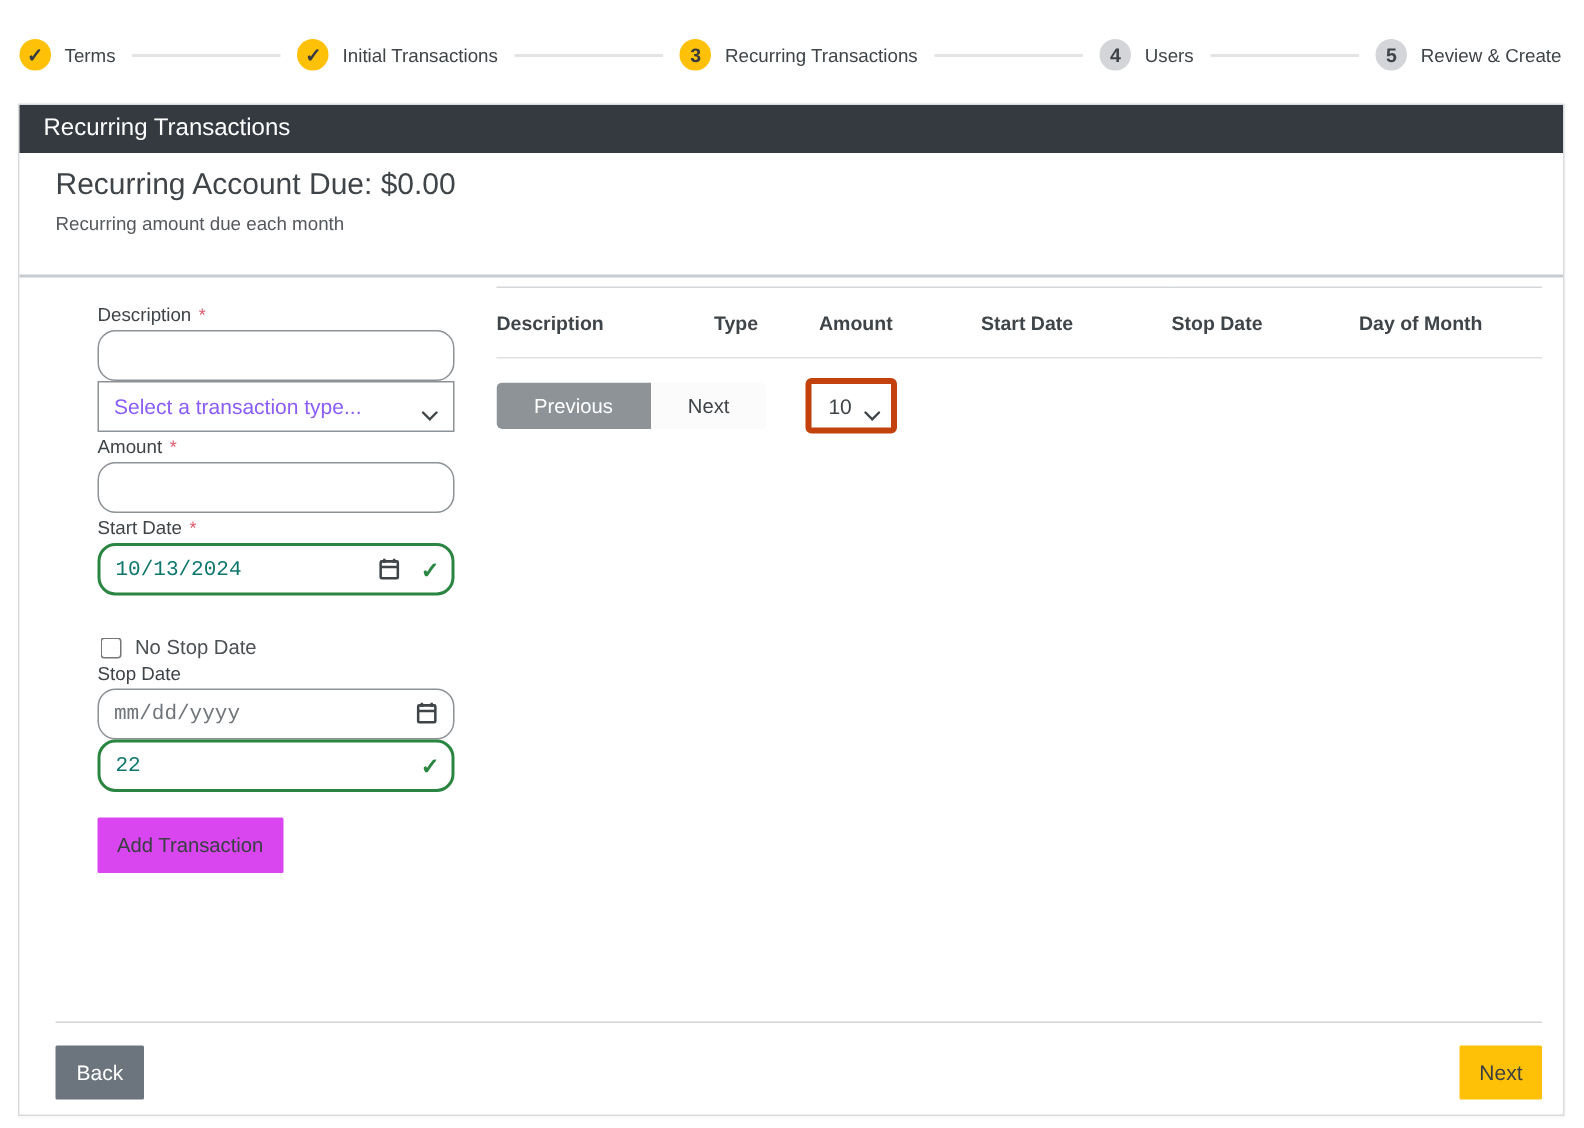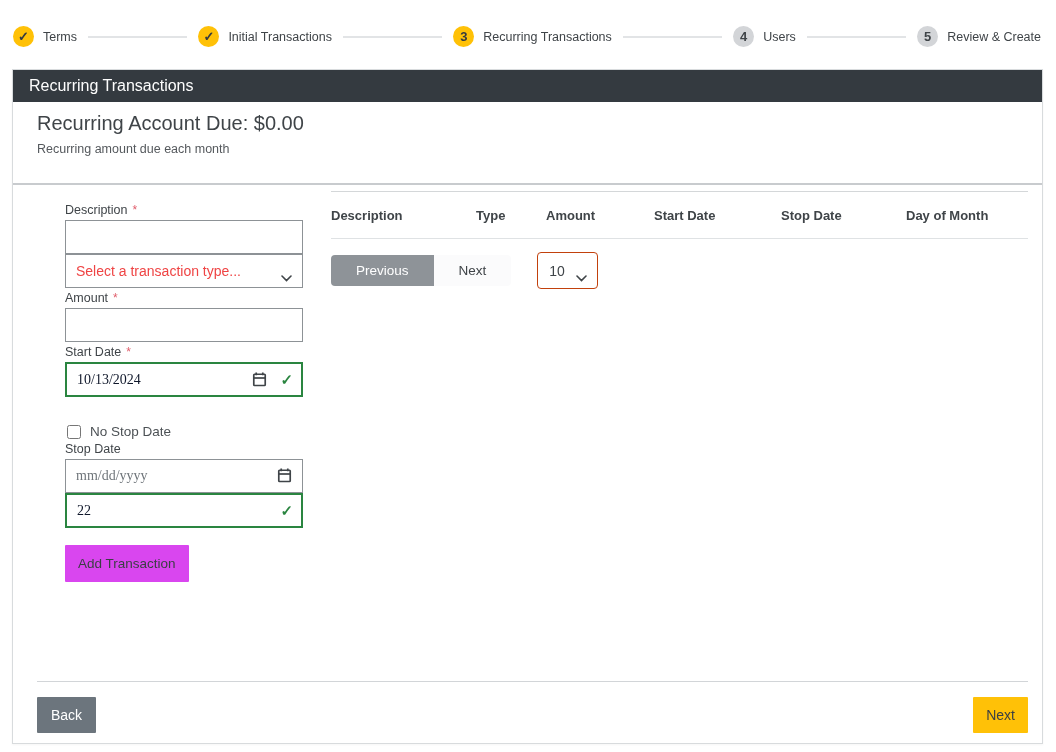--- a/index.html
+++ b/index.html
@@ -46,30 +46,30 @@
   .content { display:flex; padding:6px 14px 0 24px; }
   .form-col { width:238px; flex:none;margin-left:28px; }
   .table-col { flex:1 1 auto; margin-left:28px; min-width:0; }
 
   
   .form-label { font-size:12.5px; color:#3f4448; margin:3px 0 3px; }
   .form-label.first { margin-top:12px; }
   .req { color:#e05d6b; margin-left:5px; font-size:12px; }
   .field { position:relative; }
   .input {
-    width:100%; height:34px; border:1px solid #8d9296; border-radius:0;
-    background:#fff; padding:0 10px; font-size:14px; color:#0f172a;
-    font-family:Liberation Serif, serif; outline:none;
+    width:100%; height:34px; border:1px solid #8d9296; border-radius:12px;
+    background:#fff; padding:0 10px; font-size:14px; color:#0f766e;
+    font-family:Liberation Mono, monospace; outline:none;
   }
   .input::placeholder { color:#6f757a; }
   .input.valid { border:2px solid #2a8540; height:35px; }
   .sel {
     -webkit-appearance:none; appearance:none;
     width:100%; height:34px; border:1px solid #8d9296; border-radius:0;
-    background:#fff; padding:0 26px 0 10px; font-size:14px; color:#ef4444;
+    background:#fff; padding:0 26px 0 10px; font-size:14px; color:#8b5cf6;
     font-family:"Liberation Sans", sans-serif;
   }
   .chev { position:absolute; right:11px; top:50%; margin-top:-3px; pointer-events:none; }
   .cal-icon { position:absolute; top:50%; margin-top:-8px; pointer-events:none; }
   .cal-icon.with-check { right:36px; }
   .cal-icon.alone { right:11px; }
   .check-mark {
     position:absolute; right:10px; top:50%; margin-top:-9px;
     color:#2a8540; font-size:15px; font-weight:bold; pointer-events:none;
   }
@@ -89,21 +89,21 @@
   th.c0{width:145px;} th.c1{width:70px;} th.c2{width:108px;} th.c3{width:127px;} th.c4{width:125px;} th.c5{width:auto;}
 
   .pagination { display:flex; align-items:center; margin-top:13px; }
   .page-group { display:inline-flex; border-radius:4px; overflow:hidden; }
   .pg-btn { font-size:13.5px; padding:8px 25px; border:none; cursor:pointer; font-family:"Liberation Sans", sans-serif; }
   .pg-prev { background:#8e9398; color:#fff; }
   .pg-next { background:#fbfbfc; color:#3f4448; }
   .size-wrap { position:relative; margin-left:26px; }
   .size-select {
     -webkit-appearance:none; appearance:none;
-    width:61px; height:37px; border:1px solid #c2410c; border-radius:4px;
+    width:61px; height:37px; border:4px solid #c2410c; border-radius:4px;
     background:#fff; font-size:14px; color:#3f4448; padding:0 22px 0 11px;
     font-family:"Liberation Sans", sans-serif;
   }
 
   
   .footer-divider { position:absolute; left:24px; right:14px; bottom:61px; border:none; border-top:1px solid #d2d5d8; margin:0; }
   .btn-back { position:absolute; left:24px; bottom:10px; background:#6c757d; color:#fff; font-size:14px; padding:10px 14px; }
   .btn-next { position:absolute; right:14px; bottom:10px; background:#ffc107; color:#3a3f44; font-size:14px; padding:10px 13px; }
 </style>
 </head>

